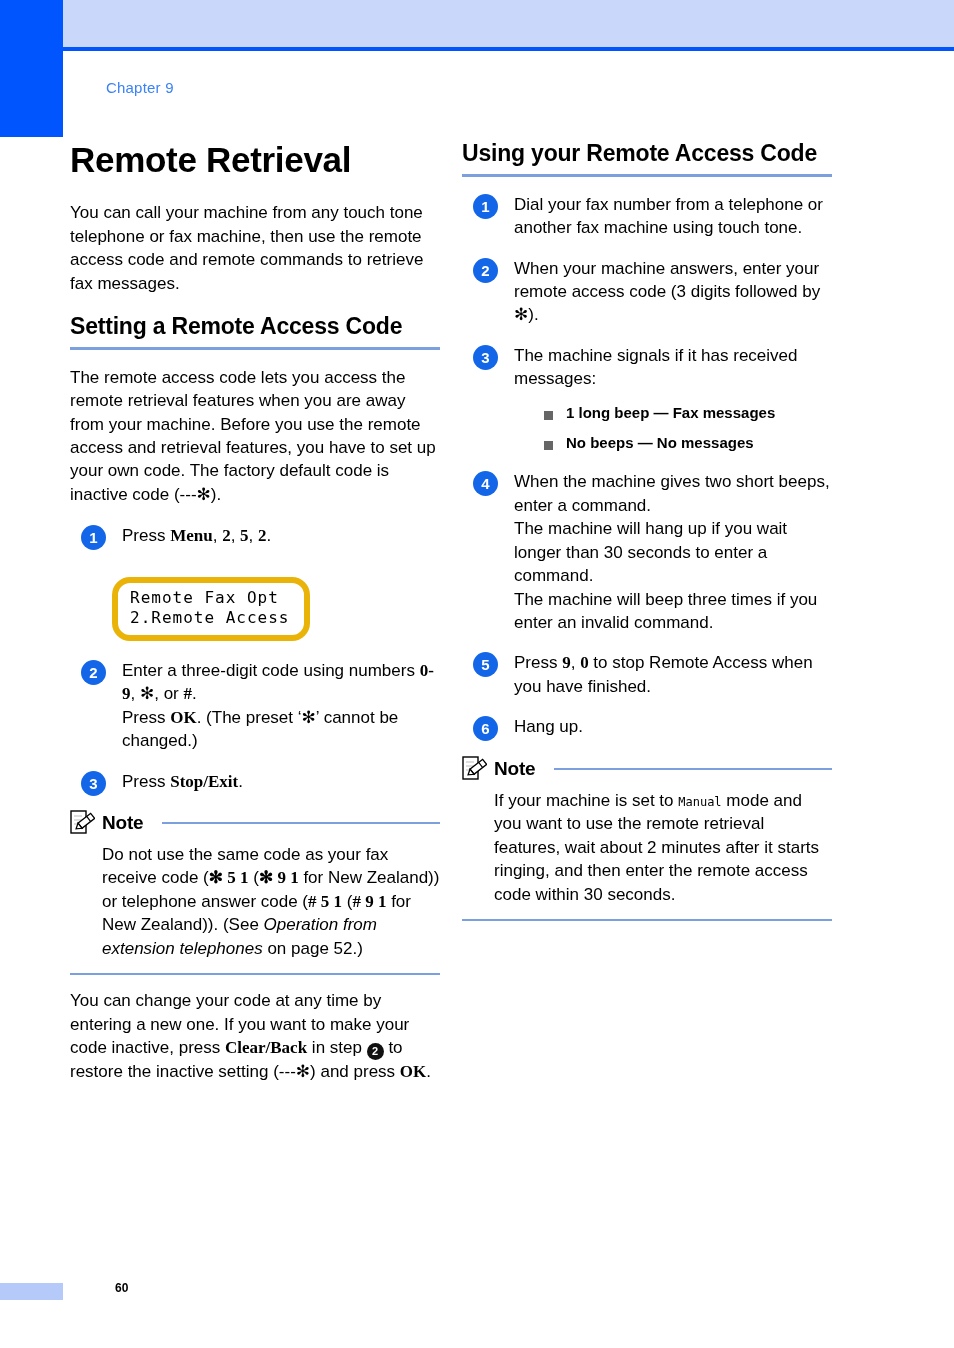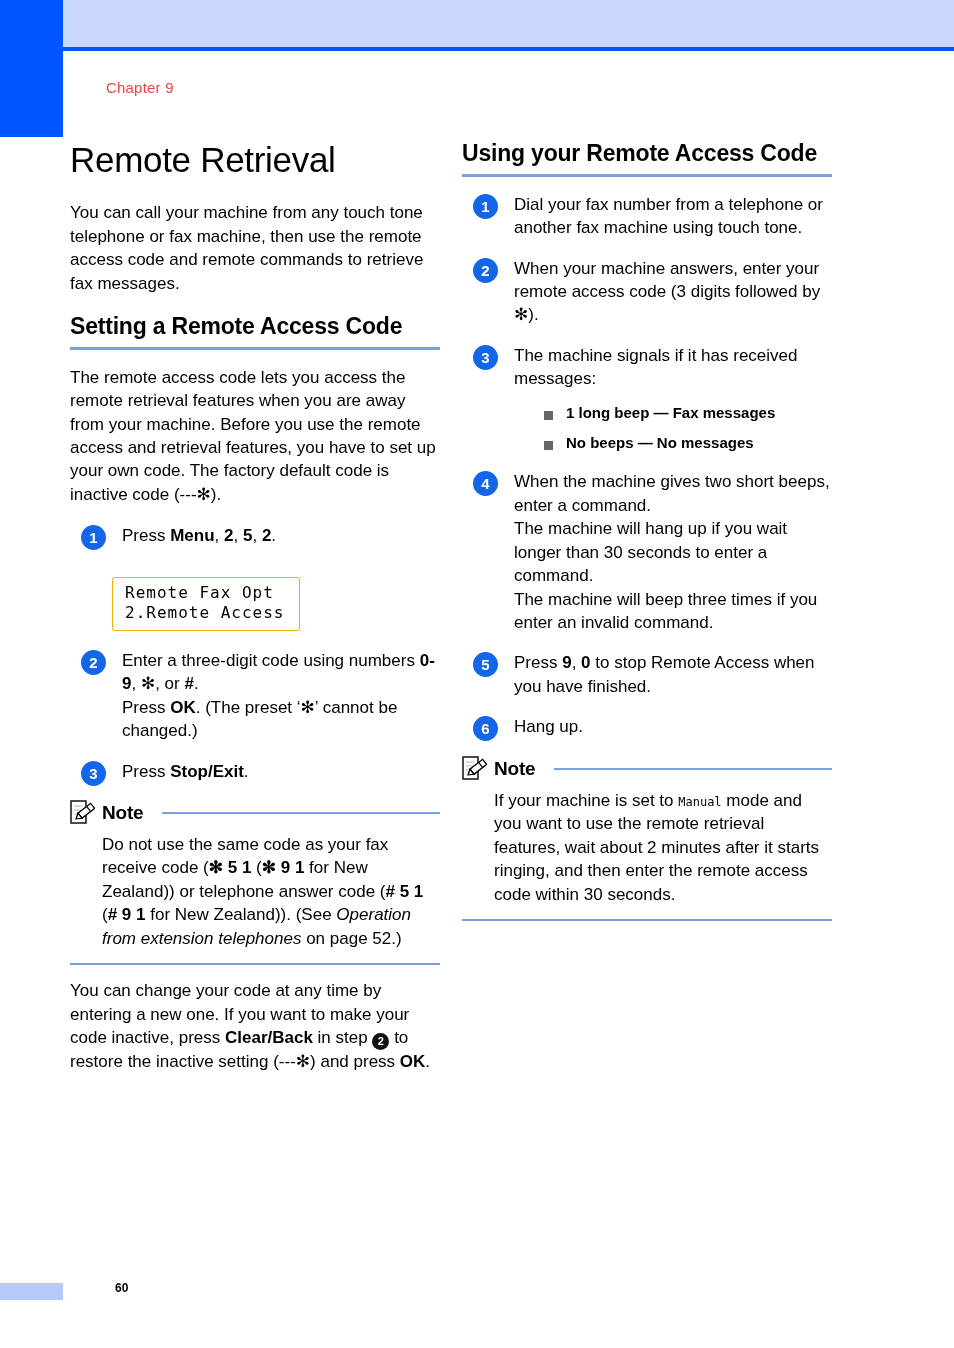--- a/index.html
+++ b/index.html
@@ -20,39 +20,39 @@
   .hdr-rule{
     position:absolute; left:63px; top:47px; width:891px; height:4px;
     background:#0055ff;
   }
   .tab-blue{
     position:absolute; left:0; top:0; width:63px; height:137px;
     background:#0055ff;
   }
   .chapter{
     position:absolute; left:106px; top:79px;
-    font-size:15px; color:#ef4444; letter-spacing:.2px;
+    font-size:15px; color:#3b82f6; letter-spacing:.2px;
   }
   .foot-swatch{
     position:absolute; left:0; top:1283px; width:63px; height:17px;
     background:#b5caf9;
   }
   .foot-page{
     position:absolute; left:75px; top:1281px;
     font-size:12px; font-weight:bold;margin-left:40px;
   }
 
   
   .col{ position:absolute; top:140px; width:370px; }
   .col-left{ left:70px; }
   .col-right{ left:462px; }
 
   
   h1.title{
-    font-size:35px; font-weight:normal; margin:0 0 22px 0;
+    font-size:35px; font-weight:bold; margin:0 0 22px 0;
     letter-spacing:-.3px; line-height:1.12;
   }
   h2.section{
     font-size:23px; font-weight:bold; margin:0; line-height:1.2;
     letter-spacing:-.2px;
   }
   .rule-section{
     height:3px; background:#7c9fdd; margin:6px 0 16px 0;
   }
 
@@ -80,21 +80,21 @@
     display:inline-flex; align-items:center; justify-content:center;
     width:17px; height:17px; border-radius:50%;
     background:#111; color:#fff; font-size:11px; font-weight:bold;
     vertical-align:-2px; line-height:1;
   }
 
   
   .lcd{
     margin:12px 0 18px 42px;
     display:inline-block;
-    border:1px solid #eab308; border-radius:3px;
+    border:6px solid #eab308; border-radius:18px;
     padding:5px 14px 6px 12px;
     background:#fff;
   }
   .lcd div{
     font-family:"DejaVu Sans Mono", monospace;
     font-size:16px; line-height:1.28; letter-spacing:1px;
     white-space:pre;
   }
 
   
@@ -113,21 +113,21 @@
   .note-head{ display:flex; align-items:center; gap:7px;text-align:right; }
   .note-icon{ width:25px; height:27px; flex:0 0 auto; }
   .note-label{ font-size:19px; font-weight:bold; letter-spacing:-.2px; }
   .note-head-rule{ flex:1 1 auto; height:2px; background:#7c9fdd; margin-left:12px; }
   .note-body{
     font-size:17px; line-height:1.38; margin:6px 0 0 32px;
   }
   .note-foot-rule{ height:2px; background:#7c9fdd; margin-top:13px; }
 
   .mono{ font-family:"DejaVu Sans Mono", monospace; font-size:12px; }
-  b{ font-weight:bold; }
+  b{ font-weight:bold;font-family:Liberation Serif, serif; }
   i{ font-style:italic; }
 </style>
 </head>
 <body>
 
 <div class="hdr-band"></div>
 <div class="hdr-rule"></div>
 <div class="tab-blue"></div>
 <div class="chapter">Chapter 9</div>
 <div class="foot-swatch"></div>

